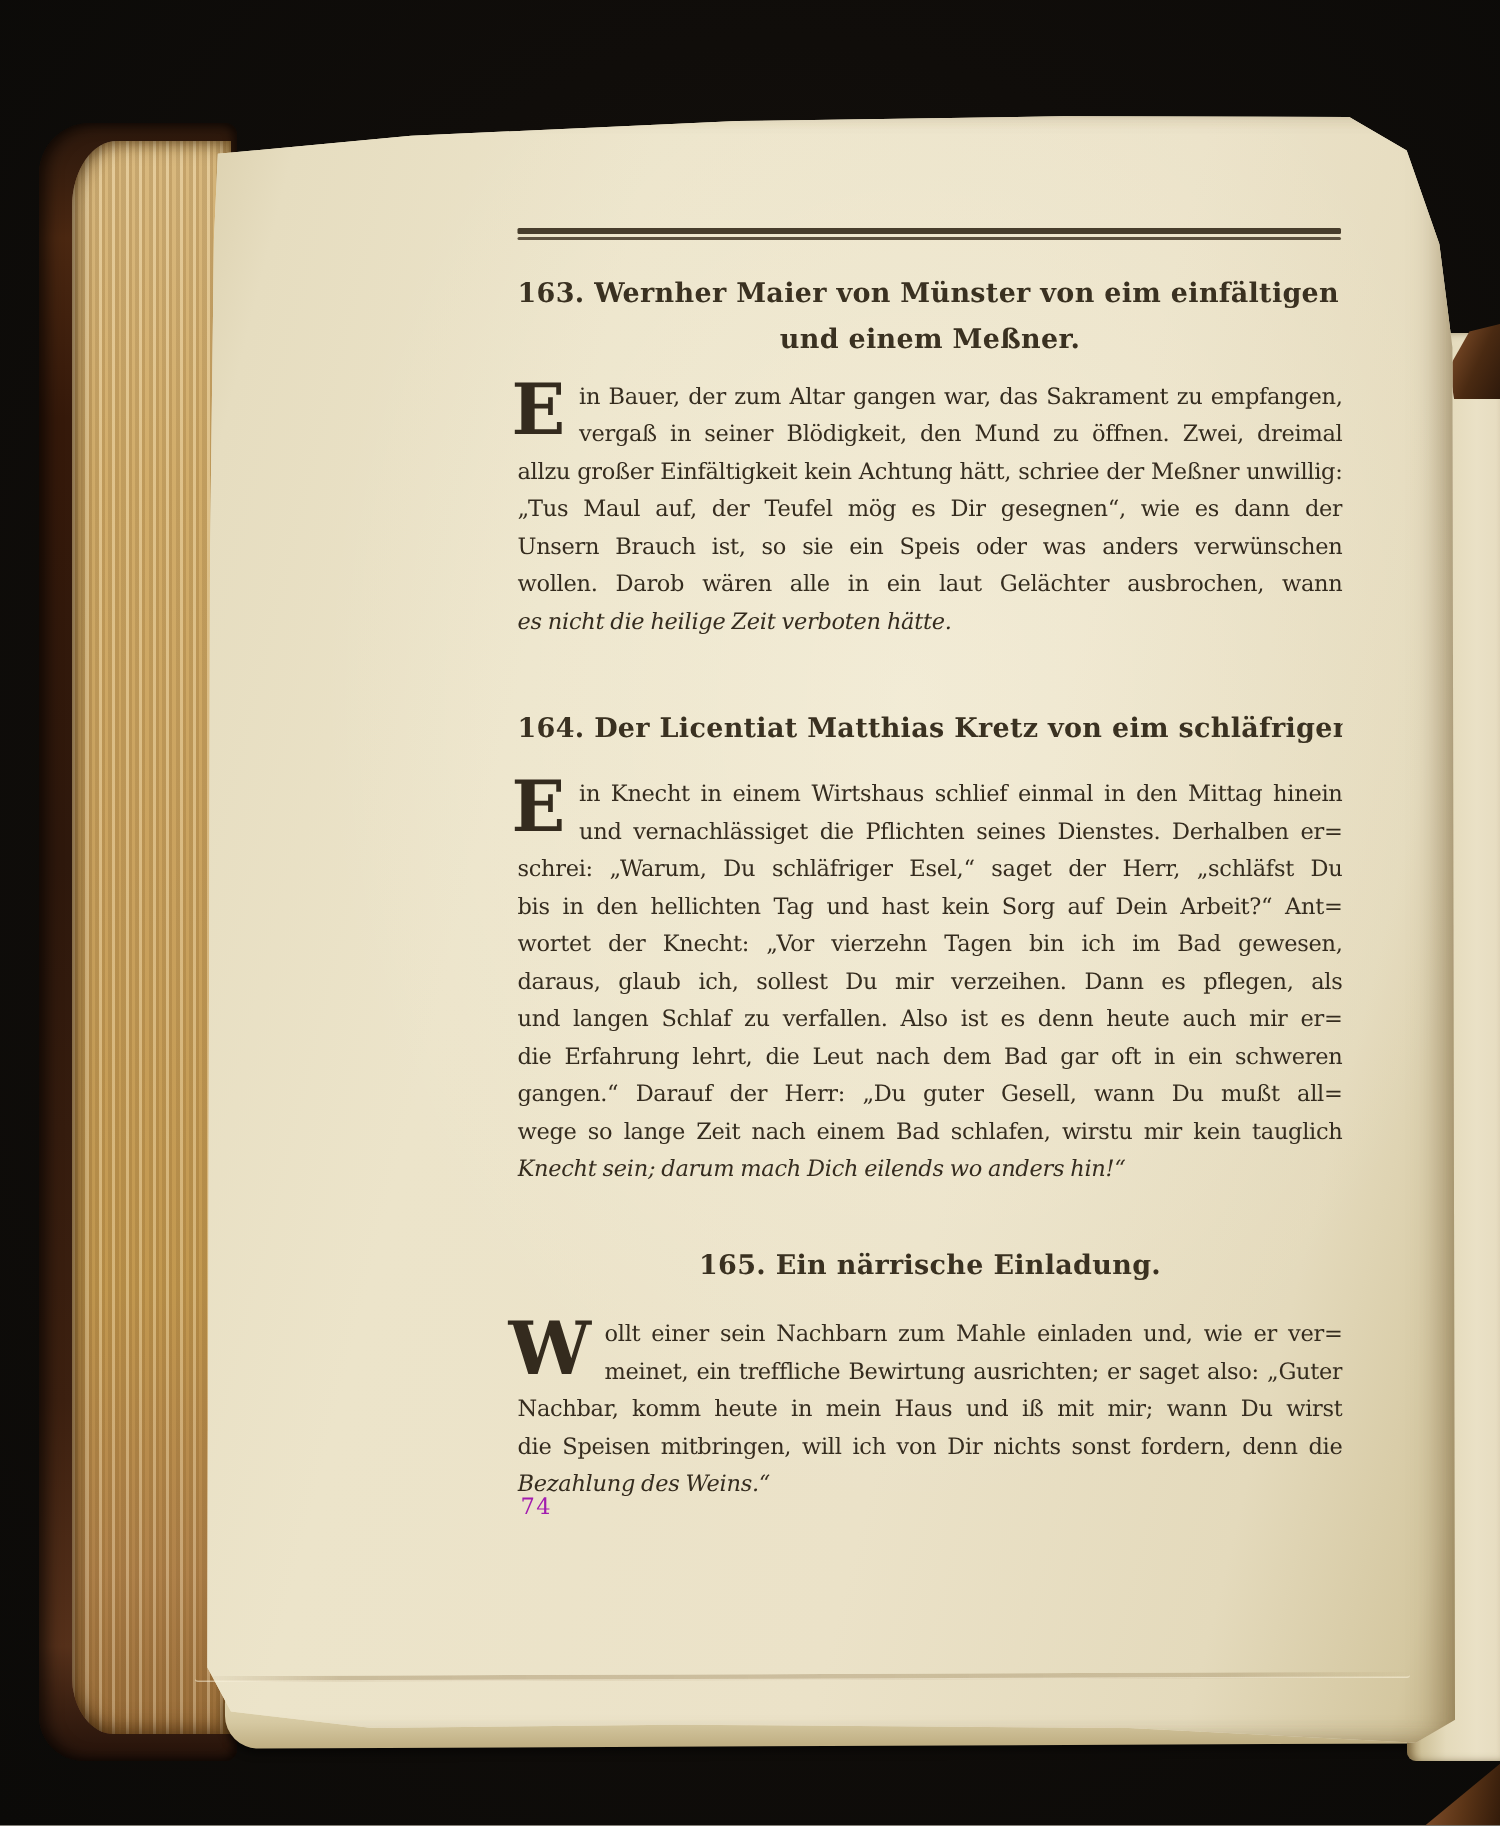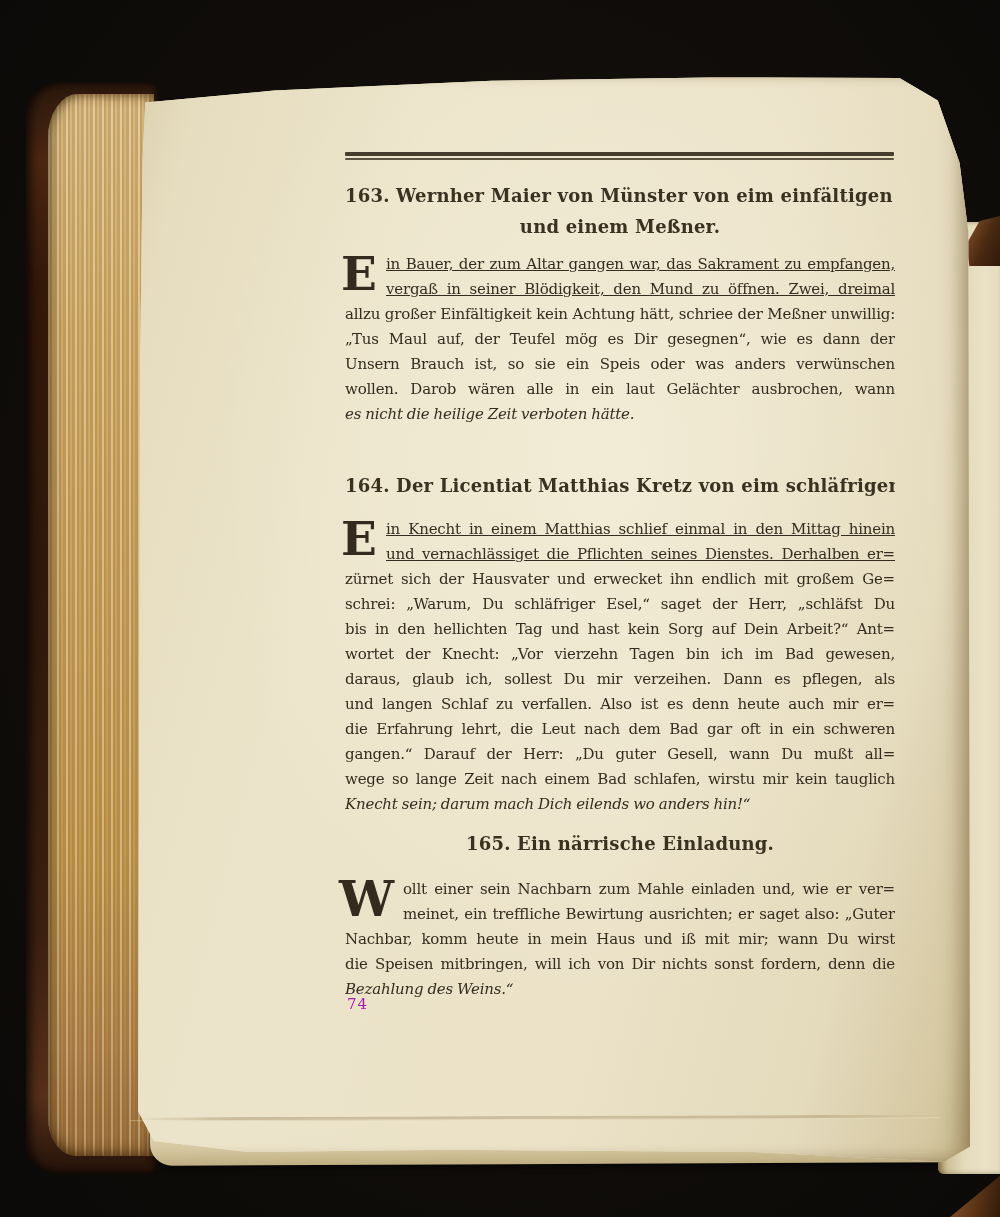--- a/index.html
+++ b/index.html
@@ -106,21 +106,21 @@
   .sec2-body{top:517px;}
   .sec3-body{top:877px;}
 
   .body-lines .text-line{
     font-size:15px;line-height:25px;height:25px;
     letter-spacing:-0.2px;word-spacing:-0.5px;
     text-align:justify;text-align-last:justify;
     overflow:hidden;color:#352c1f;
   }
   .body-lines .text-line:last-child{text-align-last:left;font-style:italic;}
-  .body-lines.cap-e .text-line:nth-child(-n+2){padding-left:41px;text-decoration:underline;}
+  .body-lines.cap-e .text-line:nth-child(-n+2){padding-left:41px;}
   .body-lines.cap-w .text-line:nth-child(-n+2){padding-left:58px;}
 
   .drop-cap{
     position:absolute;top:-3px;left:-4px;
     font-size:47px;line-height:50px;font-weight:700;color:#342b1e;
     font-family:"DejaVu Serif", serif;
   }
   .para.cap-w .drop-cap{left:-6px;font-size:49px;}
 
   .page-number{
@@ -166,23 +166,22 @@
           <div class="text-line">es nicht die heilige Zeit verboten hätte.</div>
         </div>
     </div>
 
     <div class="sec-title sec2-title">
         <div class="title-line">164. Der Licentiat Matthias Kretz von eim schläfrigen Knecht.</div>
       </div>
     <div class="para cap-e sec2-body">
       <span class="drop-cap">E</span>
       <div class="body-lines cap-e">
-          <div class="text-line">in Knecht in einem Matthias schlief einmal in den Mittag hinein</div>
+          <div class="text-line">in Knecht in einem Wirtshaus schlief einmal in den Mittag hinein</div>
           <div class="text-line">und vernachlässiget die Pflichten seines Dienstes.  Derhalben er=</div>
-          <div class="text-line">zürnet sich der Hausvater und erwecket ihn endlich mit großem Ge=</div>
           <div class="text-line">schrei: „Warum, Du schläfriger Esel,“ saget der Herr, „schläfst Du</div>
           <div class="text-line">bis in den hellichten Tag und hast kein Sorg auf Dein Arbeit?“ Ant=</div>
           <div class="text-line">wortet der Knecht: „Vor vierzehn Tagen bin ich im Bad gewesen,</div>
           <div class="text-line">daraus, glaub ich, sollest Du mir verzeihen.  Dann es pflegen, als</div>
           <div class="text-line">und langen Schlaf zu verfallen.  Also ist es denn heute auch mir er=</div>
           <div class="text-line">die Erfahrung lehrt, die Leut nach dem Bad gar oft in ein schweren</div>
           <div class="text-line">gangen.“  Darauf der Herr: „Du guter Gesell, wann Du mußt all=</div>
           <div class="text-line">wege so lange Zeit nach einem Bad schlafen, wirstu mir kein tauglich</div>
           <div class="text-line">Knecht sein; darum mach Dich eilends wo anders hin!“</div>
         </div>

